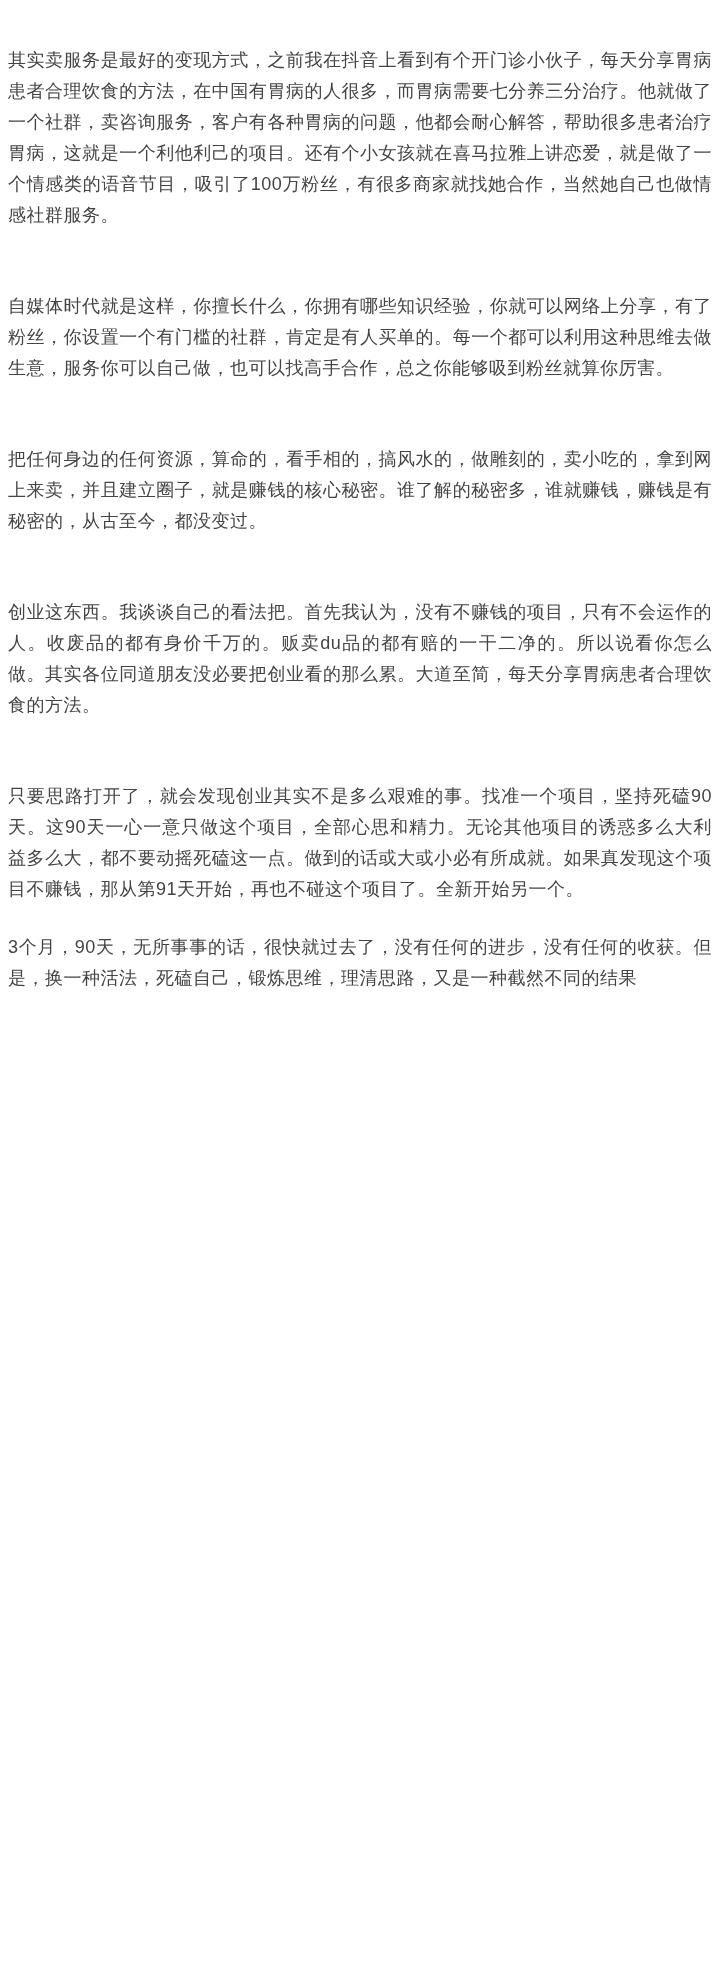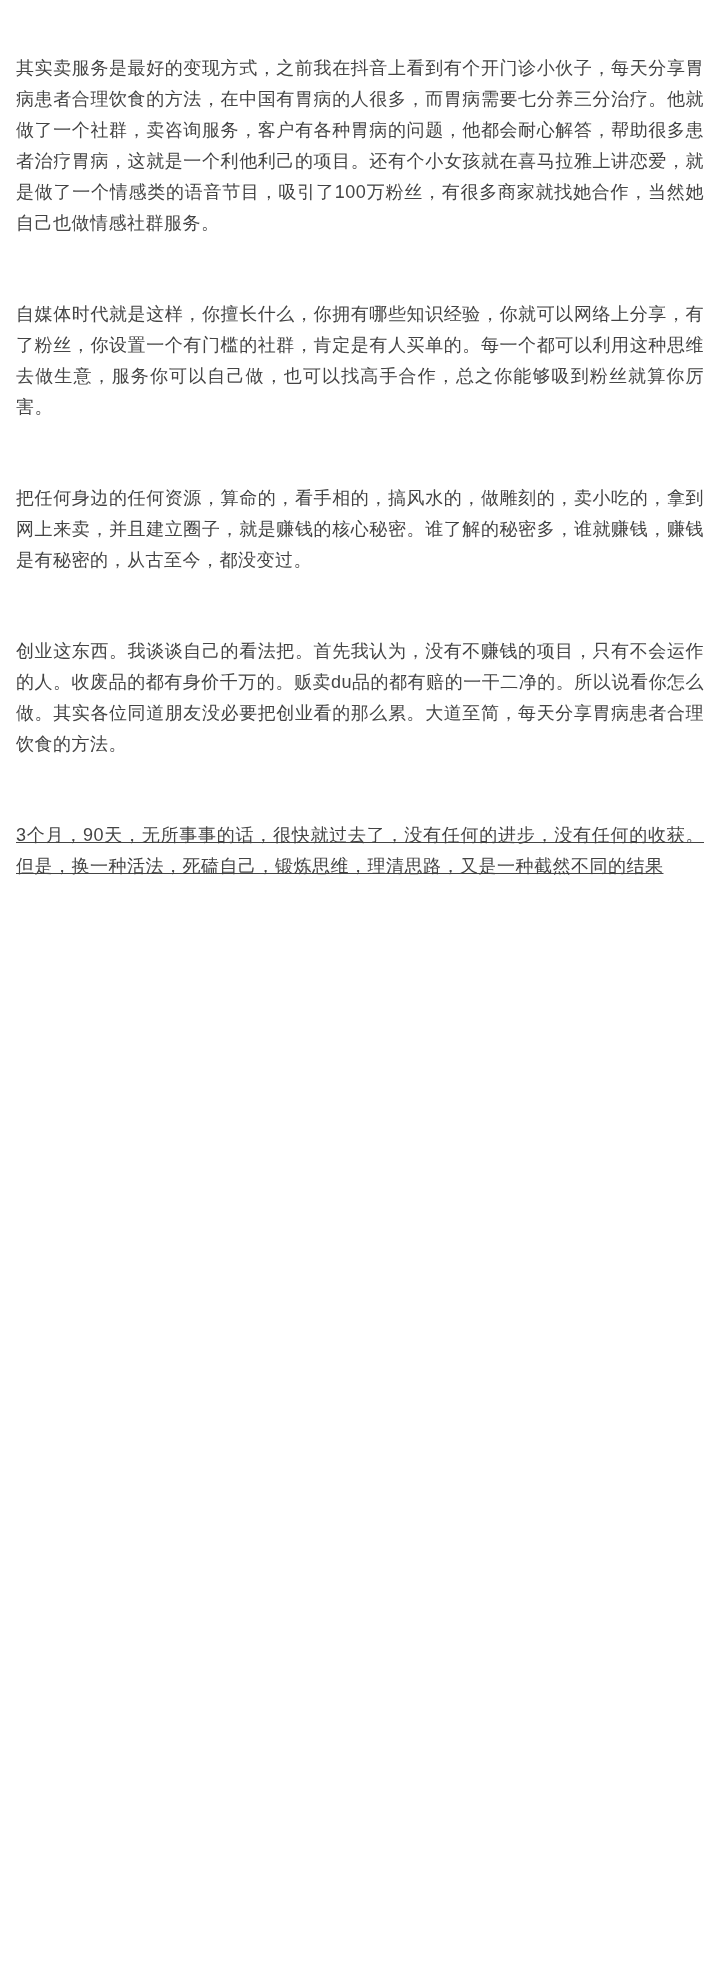--- a/index.html
+++ b/index.html
@@ -9,31 +9,31 @@
     height: 1964px;
     box-sizing: border-box;
     padding: 45px 8px 0 8px;
     background: #ffffff;
     overflow: hidden;
     font-family: "Liberation Sans", "DejaVu Sans", sans-serif;
     color: #444444;
   }
   .para { margin: 0; }
   .para p {
-    margin: 8px;
+    margin: 0;
     font-size: 18px;
     line-height: 31px;
     letter-spacing: 0.5px;
     text-align: justify;
     color: #444444;
     word-break: break-all;
   }
   .gap-l { margin-bottom: 60px; }
   .gap-s { margin-bottom: 27px; }
-  .gap-0 { margin-bottom: 0; text-decoration: underline; }
+  .gap-0 { margin-bottom: 0; }
   .watermark {
     position: absolute;
     top: 1996px;
     right: 4px;
     font-size: 26px;
     line-height: 30px;
     letter-spacing: 1px;
     color: #a16207;
     white-space: nowrap;
     font-style: italic;
@@ -58,20 +58,23 @@
 
 
   <div class="para gap-l">
     <p>创业这东西。我谈谈自己的看法把。首先我认为，没有不赚钱的项目，只有不会运作的人。收废品的都有身价千万的。贩卖du品的都有赔的一干二净的。所以说看你怎么做。其实各位同道朋友没必要把创业看的那么累。大道至简，每天分享胃病患者合理饮食的方法。</p>
   </div>
 
 
   <div class="para gap-l">
   </div>
 
+  <div class="para gap-s">
+    <p>只要思路打开了，就会发现创业其实不是多么艰难的事。找准一个项目，坚持死磕90天。这90天一心一意只做这个项目，全部心思和精力。无论其他项目的诱惑多么大利益多么大，都不要动摇死磕这一点。做到的话或大或小必有所成就。如果真发现这个项目不赚钱，那从第91天开始，再也不碰这个项目了。全新开始另一个。</p>
+  </div>
 
 
 
 
   <div class="para gap-0">
     <p>3个月，90天，无所事事的话，很快就过去了，没有任何的进步，没有任何的收获。但是，换一种活法，死磕自己，锻炼思维，理清思路，又是一种截然不同的结果</p>
   </div>
 
   <div class="watermark">知乎 @秋秋2011</div>
 

